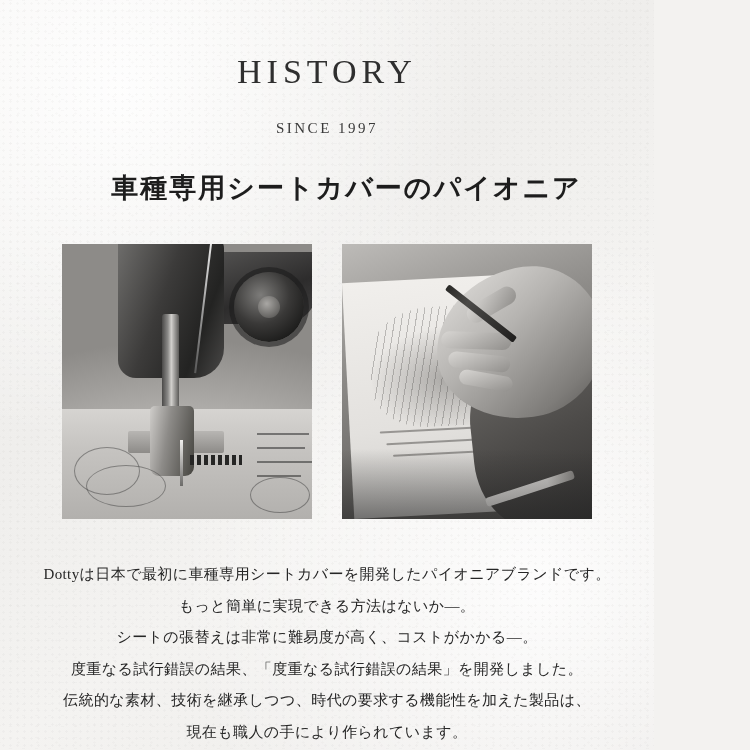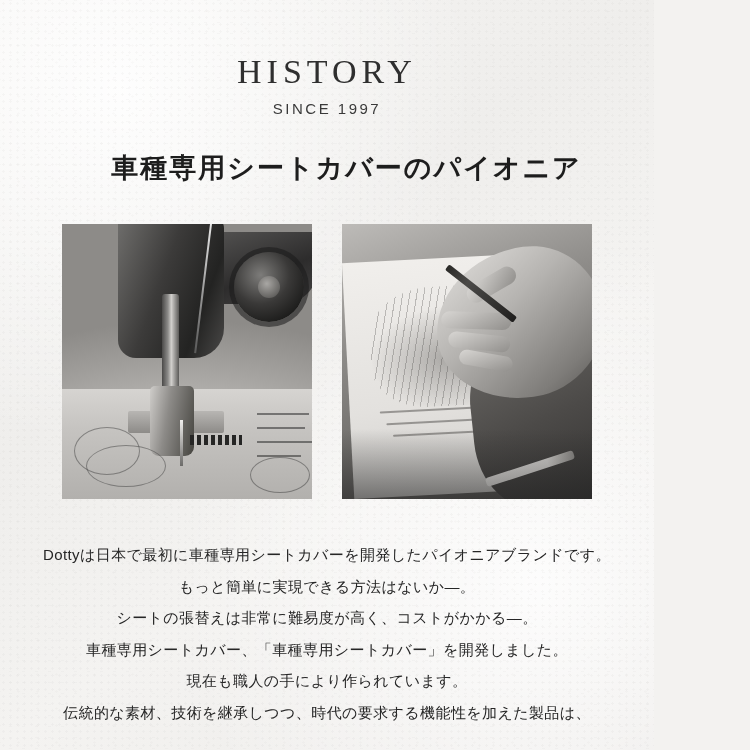--- a/index.html
+++ b/index.html
@@ -44,25 +44,25 @@
   }
   .title {
     font-family: "Liberation Serif", serif;
     font-size: 34px;
     letter-spacing: 5px;
     color: #2f2f2f;
     padding-top: 53px;
     font-weight: 400;
   }
   .since {
-    font-family: Liberation Sans, sans-serif;
+    font-family: Liberation Serif, serif;
     font-size: 15px;
     letter-spacing: 2.5px;
     color: #3a3a3a;
-    margin-top: 9px;
+    margin-top: 29px;
   }
   .headline {
     font-family: "Liberation Serif", serif;
     font-size: 27px;
     letter-spacing: 2px;
     color: #1d1d1d;
     margin-top: 33px;
     font-weight: 700;
     margin-left: 39px;
   }
@@ -276,21 +276,21 @@
     bottom: 0;
     width: 250px;
     height: 70px;
     background: linear-gradient(180deg, rgba(40,40,40,0) 0%, rgba(35,35,35,0.55) 100%);
   }
   .body-text {
     margin-top: 40px;
     line-height: 2.1;
     font-size: 15px;
     color: #262626;
-    font-family: Liberation Sans, sans-serif;
+    font-family: Liberation Serif, serif;
     letter-spacing: 0.4px;
   }
   .body-text p {
     margin: 0;
   }
 </style>
 </head>
 <body>
 
 <div class="page">
@@ -340,19 +340,19 @@
         <div class="sk-pencil-white"></div>
         <div class="sk-shadow"></div>
       </div>
 
     </div>
 
     <div class="body-text">
       <p>Dottyは日本で最初に車種専用シートカバーを開発したパイオニアブランドです。</p>
       <p>もっと簡単に実現できる方法はないか―。</p>
       <p>シートの張替えは非常に難易度が高く、コストがかかる―。</p>
-      <p>車種専用シートカバー、「車種専用シートカバー」を開発しました。</p>
+      <p>度重なる試行錯誤の結果、「度重なる試行錯誤の結果」を開発しました。</p>
+      <p>伝統的な素材、技術を継承しつつ、時代の要求する機能性を加えた製品は、</p>
       <p>現在も職人の手により作られています。</p>
-      <p>伝統的な素材、技術を継承しつつ、時代の要求する機能性を加えた製品は、</p>
     </div>
 
   </div>
 </div>
 
 </body></html>

